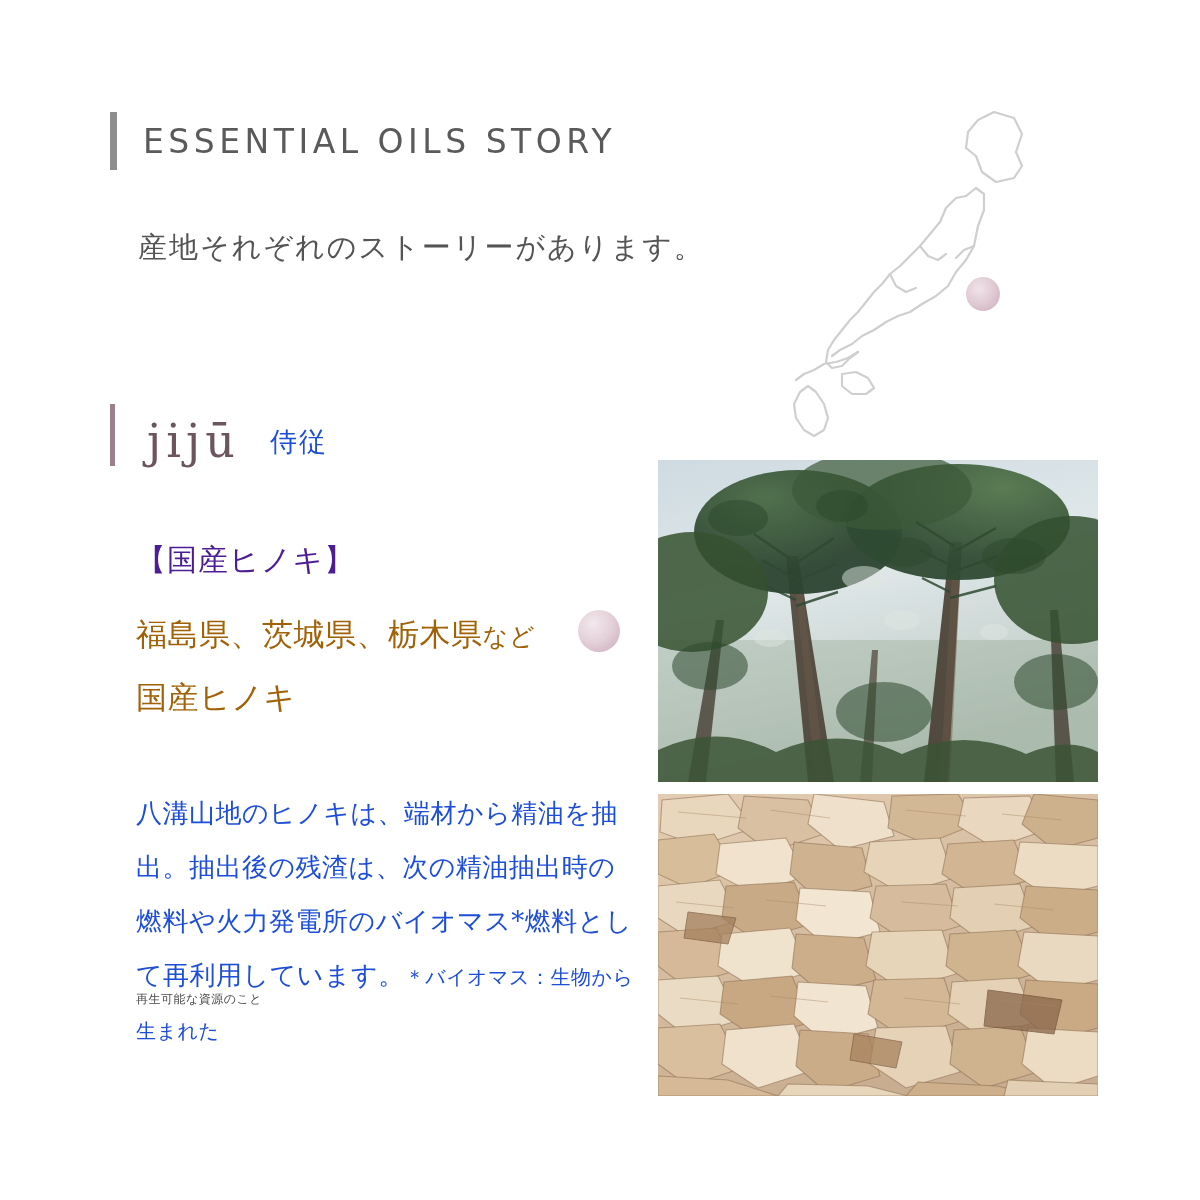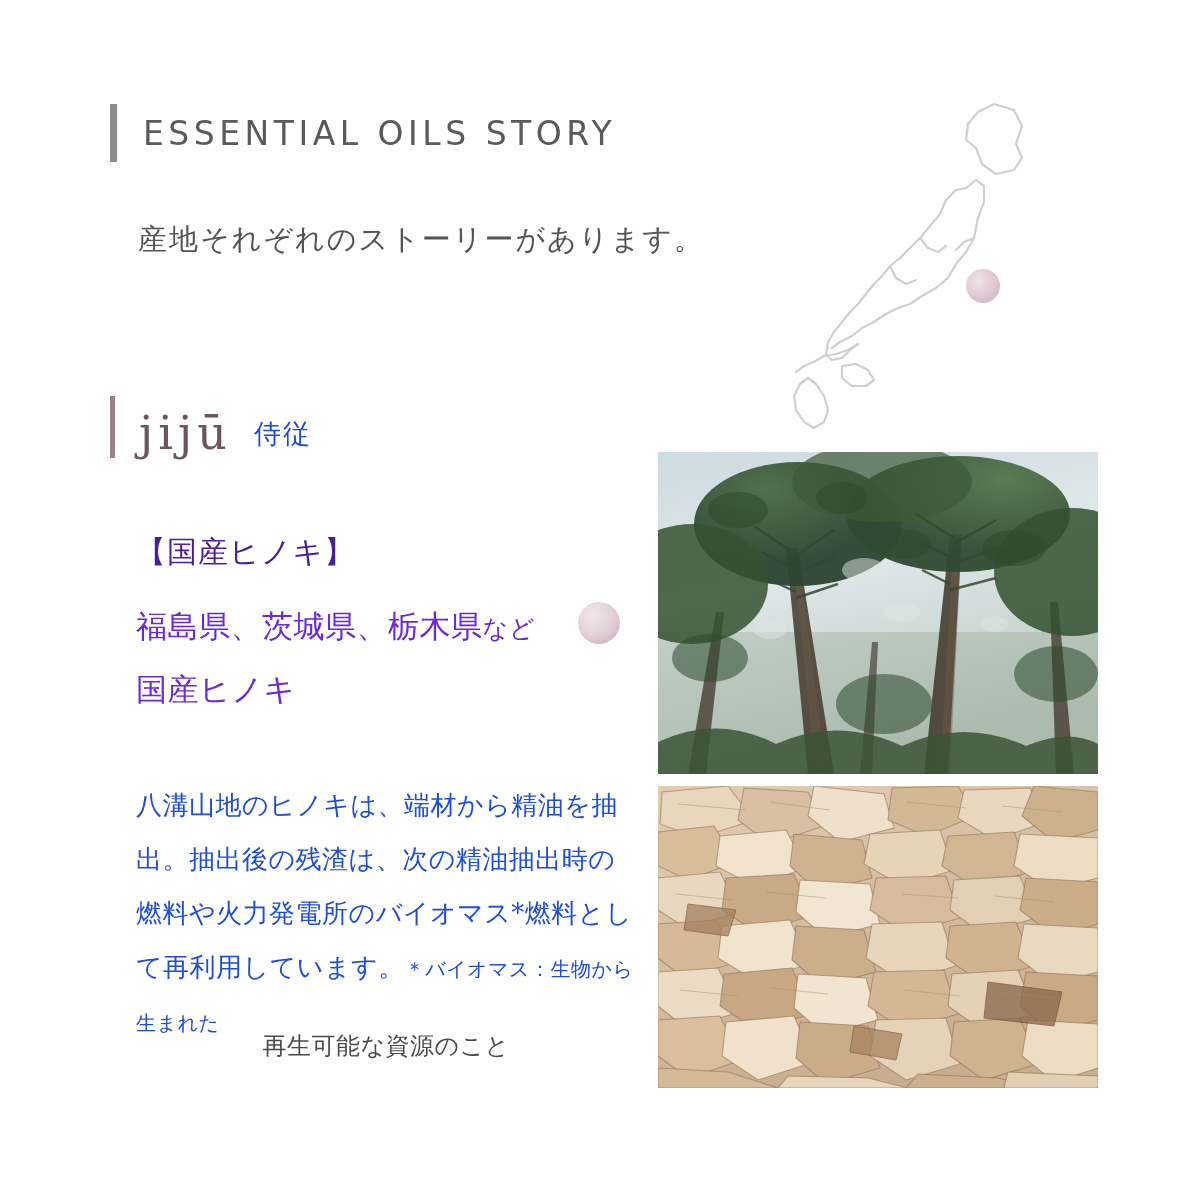--- a/index.html
+++ b/index.html
@@ -12,20 +12,21 @@
     height: 1200px;
     position: relative;
     font-family: "Liberation Sans", "DejaVu Sans", sans-serif;
     color: #4a4a4a;
     overflow: hidden;
   }
 
   .page {
     position: absolute;
     inset: 0;
+    margin-top: 8px;
   }
 
   
   .header {
     position: absolute;
     left: 110px;
     top: 104px;
     display: flex;
     align-items: center;
   }
@@ -76,20 +77,21 @@
     background: radial-gradient(circle at 38% 34%, #efe3e8 0%, #e2ccd5 45%, #cbaebd 100%);
   }
 
   
   .brand {
     position: absolute;
     left: 110px;
     top: 396px;
     display: flex;
     align-items: flex-end;
+    gap: 8px;
   }
   .brand-rule {
     width: 5px;
     height: 62px;
     background: #9b7f8c;
     margin-right: 24px;
   }
   .brand-name {
     font-family: "DejaVu Serif", serif;
     font-size: 46px;
@@ -121,21 +123,21 @@
   }
 
   .region {
     position: absolute;
     left: 136px;
     top: 596px;
     font-family: "DejaVu Serif", serif;
     font-size: 31px;
     line-height: 60px;
     letter-spacing: 0.5px;
-    color: #6d28d9;
+    color: #a16207;
   }
   .region .small {
     font-size: 25px;
     letter-spacing: 1px;
   }
   .region-dot {
     position: absolute;
     left: 578px;
     top: 602px;
     width: 42px;
@@ -156,25 +158,25 @@
     color: #1d4ed8;
   }
   .desc .footnote {
     font-size: 20px;
     letter-spacing: 0.5px;
     line-height: 44px;
   }
   .footnote-2 {
     position: absolute;
     left: 136px;
-    top: 1030px;
+    top: 983px;
     width: 500px;
-    text-align: center;
-    font-family: "DejaVu Serif", serif;
-    font-size: 24px;
+    text-align: left;
+    font-family: "DejaVu Serif", serif;
+    font-size: 12px;
     letter-spacing: 0.5px;
     color: #4a4a4a;
   }
 
   
   .photo {
     position: absolute;
     overflow: hidden;
   }
   .photo-forest {

